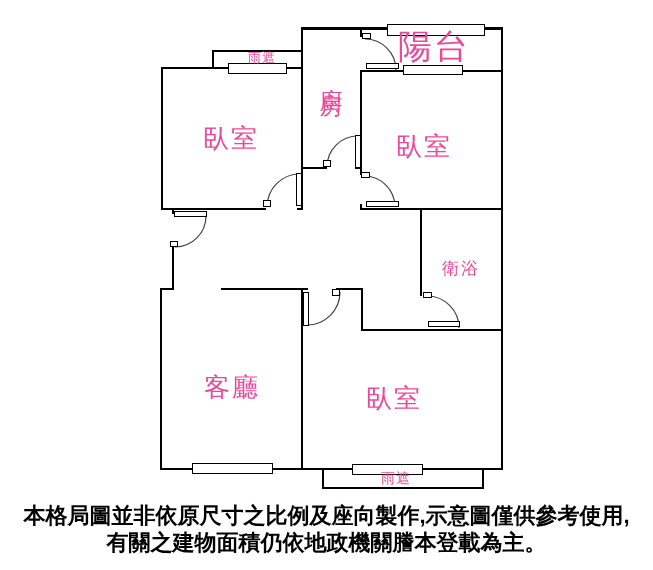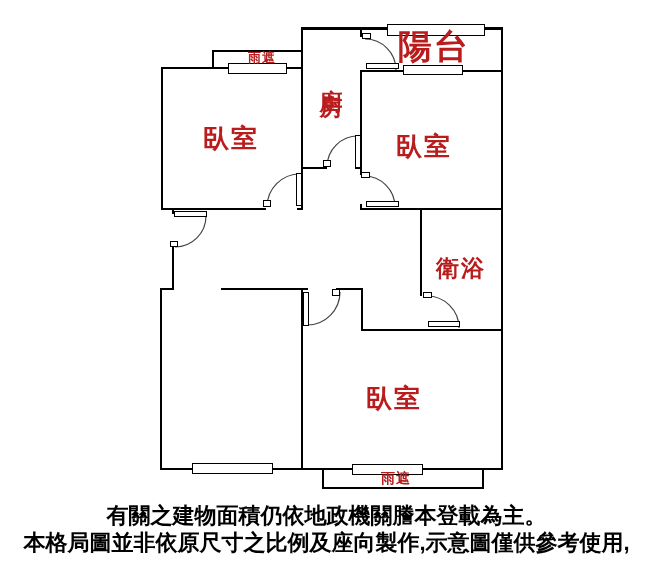--- a/index.html
+++ b/index.html
@@ -4,21 +4,21 @@
 <style>
   html,body{margin:0;padding:0;background:#ffffff;}
   .stage{position:relative;width:653px;height:570px;background:#ffffff;overflow:hidden;
          font-family:"Liberation Sans","DejaVu Sans",sans-serif;}
   .wall{position:absolute;background:#000000;}
   .win{position:absolute;background:#ffffff;border:1px solid #000000;box-sizing:border-box;}
   .leaf{position:absolute;background:#ffffff;border:1px solid #000000;box-sizing:border-box;}
   .jamb{position:absolute;background:#ffffff;border:1px solid #000000;box-sizing:border-box;}
   .arcs{position:absolute;left:0;top:0;}
   .arcs path{fill:none;stroke:#444444;stroke-width:1.2;}
-  .label{position:absolute;transform:translate(-50%,-50%);color:#b91c1c;font-weight:700;
+  .label{position:absolute;transform:translate(-50%,-50%);color:#ec4899;font-weight:400;
          white-space:nowrap;letter-spacing:2px;}
   .label.vert{writing-mode:vertical-rl;transform:translateX(-50%);letter-spacing:4px;}
   .small{font-size:13px;letter-spacing:1px;}
   .disclaimer{position:absolute;left:0;top:502px;width:653px;text-align:center;
               color:#000000;font-weight:700;font-size:22px;line-height:27px;letter-spacing:0px;}
 </style>
 </head>
 <body>
 
 <div class="stage">
@@ -84,23 +84,24 @@
   <div class="jamb" style="left:323px;top:160px;width:8px;height:7px"></div>
   <div class="jamb" style="left:362px;top:33px;width:9px;height:6px"></div>
   <div class="jamb" style="left:361px;top:172px;width:9px;height:6px"></div>
   <div class="jamb" style="left:332px;top:289px;width:8px;height:7px"></div>
   <div class="jamb" style="left:423px;top:292px;width:9px;height:6px"></div>
 
   <div class="label" style="left:231px;top:138px;font-size:26px">臥室</div>
   <div class="label vert" style="left:332px;top:70px;font-size:23px">廚房</div>
   <div class="label" style="left:434px;top:47px;font-size:34px">陽台</div>
   <div class="label" style="left:424px;top:146px;font-size:26px">臥室</div>
-  <div class="label" style="left:461px;top:268px;font-size:23px">衛浴</div>
+  <div class="label" style="left:461px;top:268px;font-size:17px">衛浴</div>
+  <div class="label" style="left:232px;top:387px;font-size:26px">客廳</div>
   <div class="label" style="left:394px;top:398px;font-size:26px">臥室</div>
   <div class="label small" style="left:262px;top:58px">雨遮</div>
   <div class="label small" style="left:396px;top:479px;font-size:14px">雨遮</div>
 
   <div class="disclaimer">
+    <div>本格局圖並非依原尺寸之比例及座向製作,示意圖僅供參考使用,</div>
     <div>有關之建物面積仍依地政機關謄本登載為主。</div>
-    <div>本格局圖並非依原尺寸之比例及座向製作,示意圖僅供參考使用,</div>
   </div>
 
 </div>
 
 </body></html>

